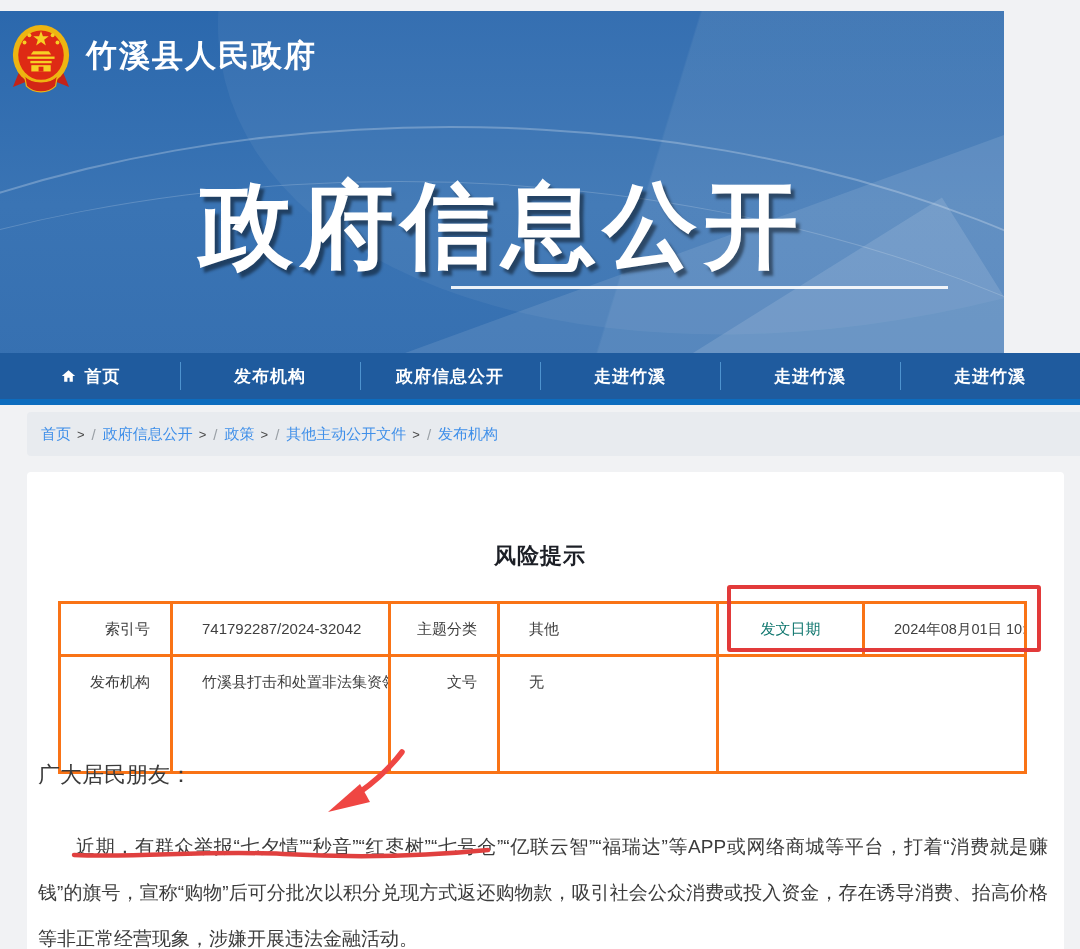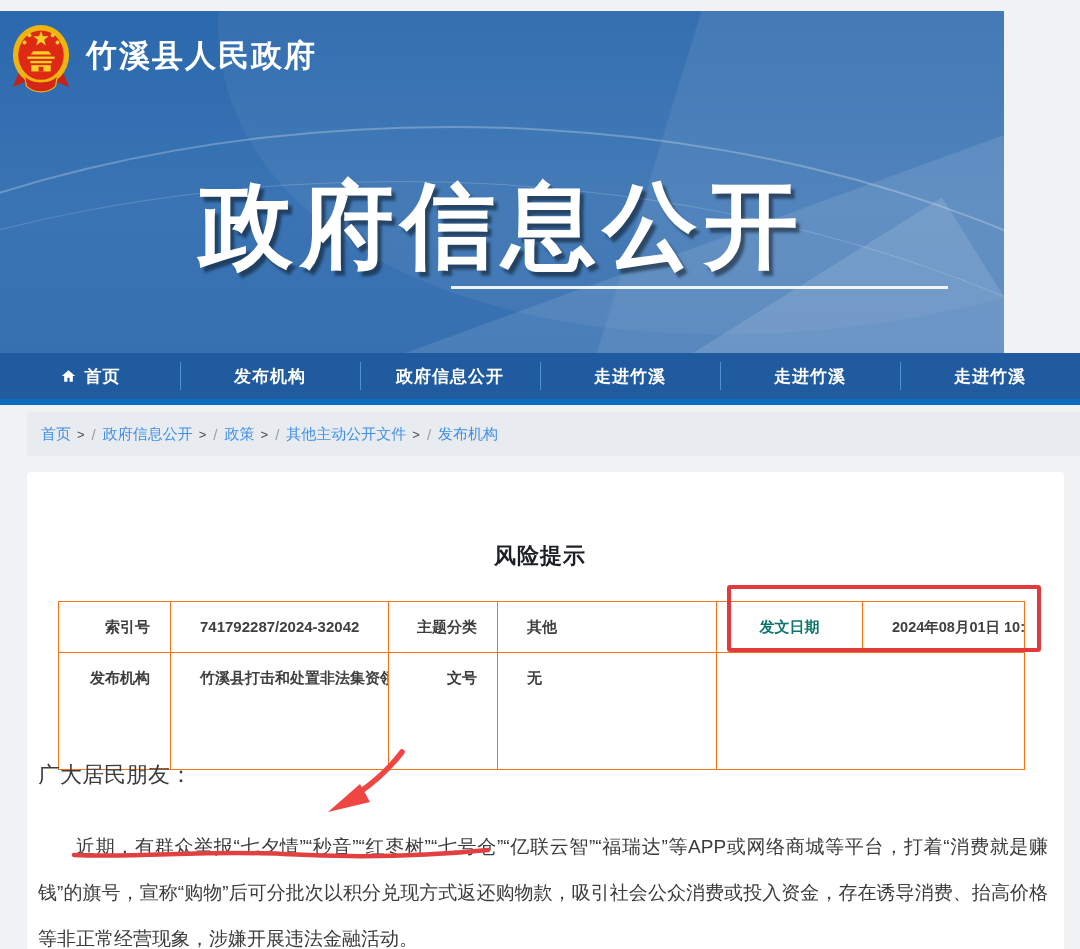--- a/index.html
+++ b/index.html
@@ -57,22 +57,22 @@
 
   
   .card{position:absolute;left:27px;top:472px;width:1037px;height:477px;background:#fff;
     border-radius:4px 4px 0 0;}
   .art-title{position:absolute;left:0;right:0;top:541px;text-align:center;
     font-size:22px;font-weight:700;color:#1c1f26;letter-spacing:1px;}
 
   
   table.meta{position:absolute;left:58px;top:601px;width:966px;border-collapse:collapse;
     table-layout:fixed;font-size:15px;color:#404040;}
-  table.meta td{border:1px solid #f97316;line-height:50px;vertical-align:top;
-    overflow:hidden;white-space:nowrap;font-weight:bold;}
+  table.meta td{border:3px solid #f97316;line-height:50px;vertical-align:top;
+    overflow:hidden;white-space:nowrap;}
   td.lbl{text-align:right;padding-right:20px;color:#3c3c3c;}
   td.lbl-c{text-align:center;color:#0f766e;}
   td.val{text-align:left;padding-left:29px;}
   td.val-wrap{white-space:normal;line-height:50px;}
   tr.r1 td{height:50px;}
   tr.r2 td{height:117px;}
 
   .red-box{position:absolute;left:727px;top:585px;width:314px;height:67px;
     border:4px solid var(--annotation-red);border-radius:3px;pointer-events:none;}
 

